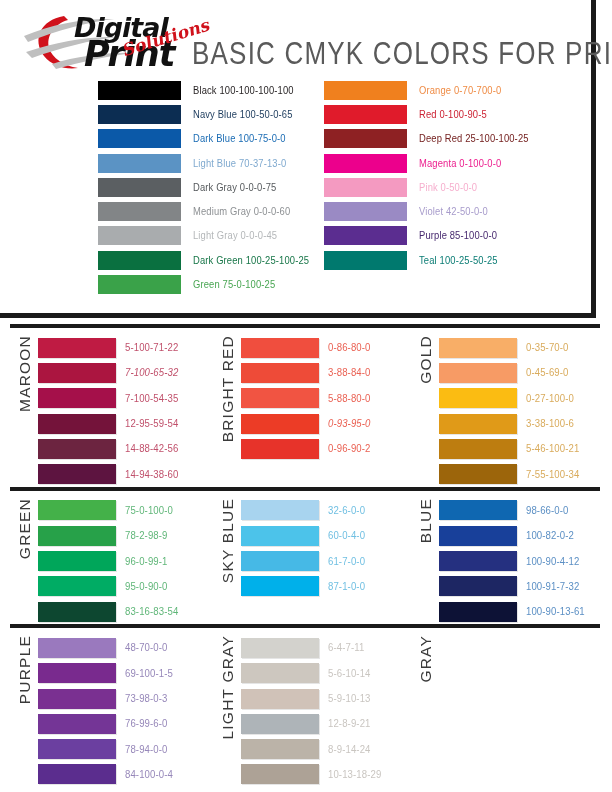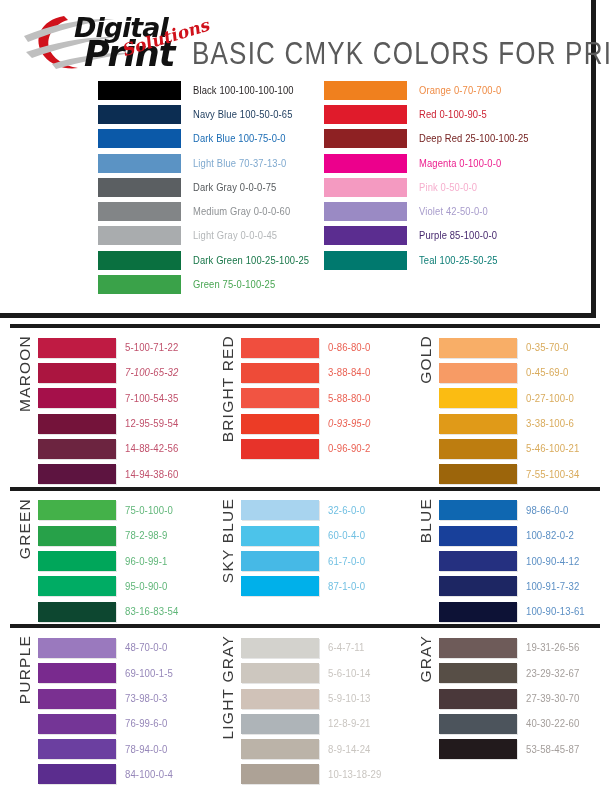--- a/index.html
+++ b/index.html
@@ -503,40 +503,18 @@
               <div class="grid-row">
                 <div class="swatch-lg" style="background: rgb(173, 162, 150);"></div>
                 <div class="grid-val" style="color: rgb(201, 197, 192);">10-13-18-29</div>
               </div>
             </div>
           </div>
           <div class="group g3">
             <div class="vlabel">
               <span>GRAY</span>
             </div>
-            <div class="rows">
-              <div class="grid-row">
-                <div class="swatch-lg" style="background: rgb(110, 91, 89);"></div>
-                <div class="grid-val" style="color: rgb(164, 158, 155);">19-31-26-56</div>
-              </div>
-              <div class="grid-row">
-                <div class="swatch-lg" style="background: rgb(87, 78, 70);"></div>
-                <div class="grid-val" style="color: rgb(164, 158, 155);">23-29-32-67</div>
-              </div>
-              <div class="grid-row">
-                <div class="swatch-lg" style="background: rgb(74, 56, 58);"></div>
-                <div class="grid-val" style="color: rgb(164, 158, 155);">27-39-30-70</div>
-              </div>
-              <div class="grid-row">
-                <div class="swatch-lg" style="background: rgb(76, 84, 92);"></div>
-                <div class="grid-val" style="color: rgb(164, 158, 155);">40-30-22-60</div>
-              </div>
-              <div class="grid-row">
-                <div class="swatch-lg" style="background: rgb(34, 26, 28);"></div>
-                <div class="grid-val" style="color: rgb(164, 158, 155);">53-58-45-87</div>
-              </div>
-            </div>
           </div>
         </div>
       </div>
   </div>
 
 </div>
 
 </body></html>

